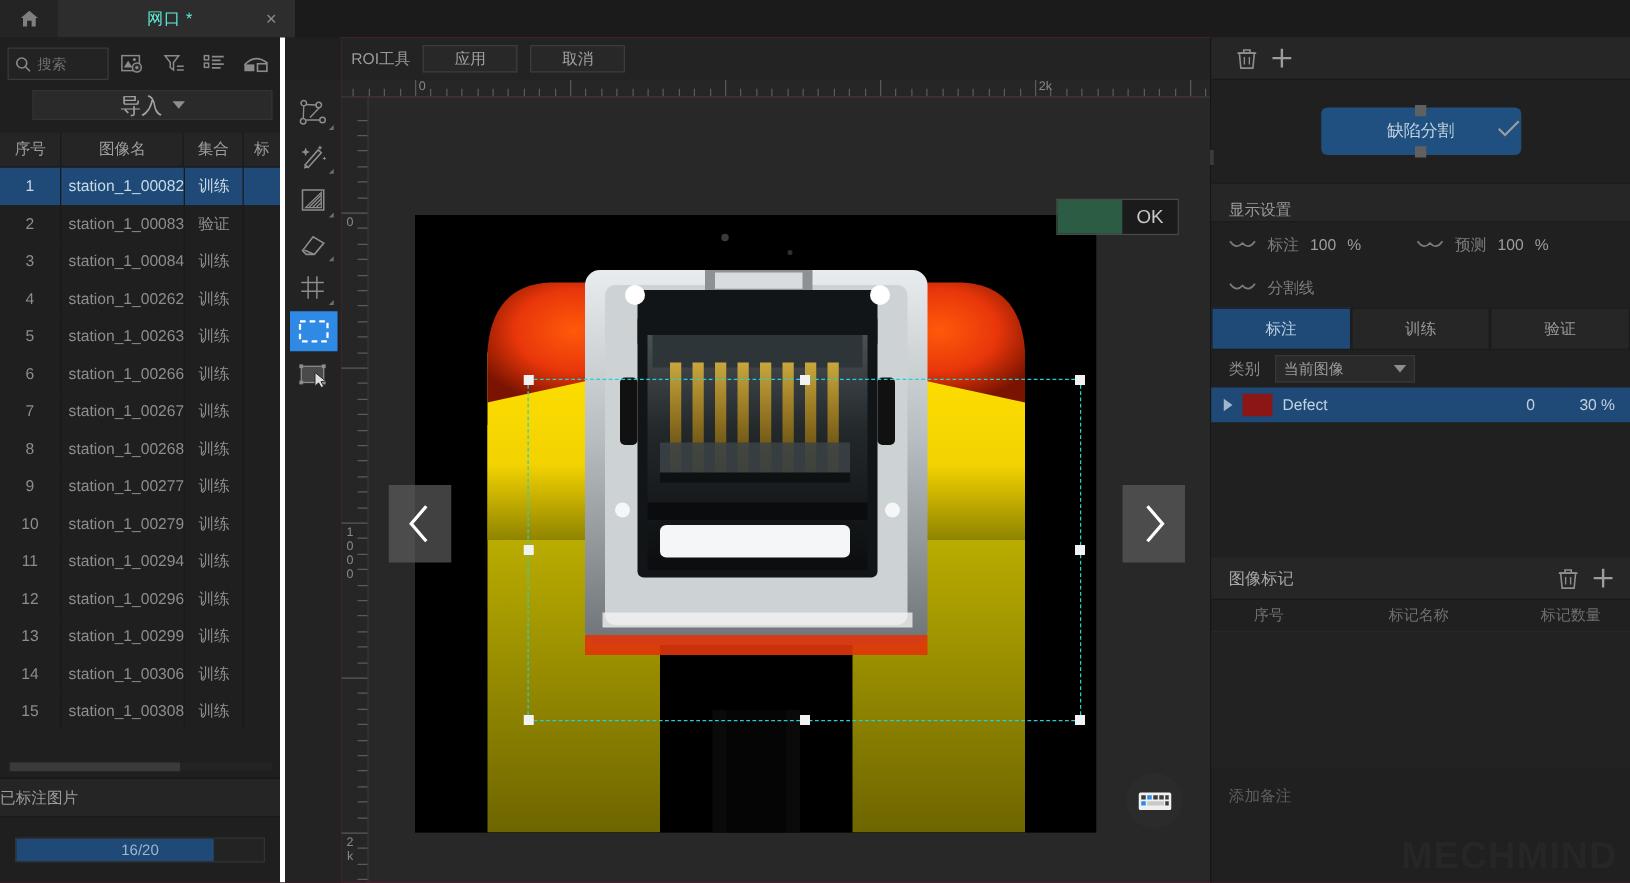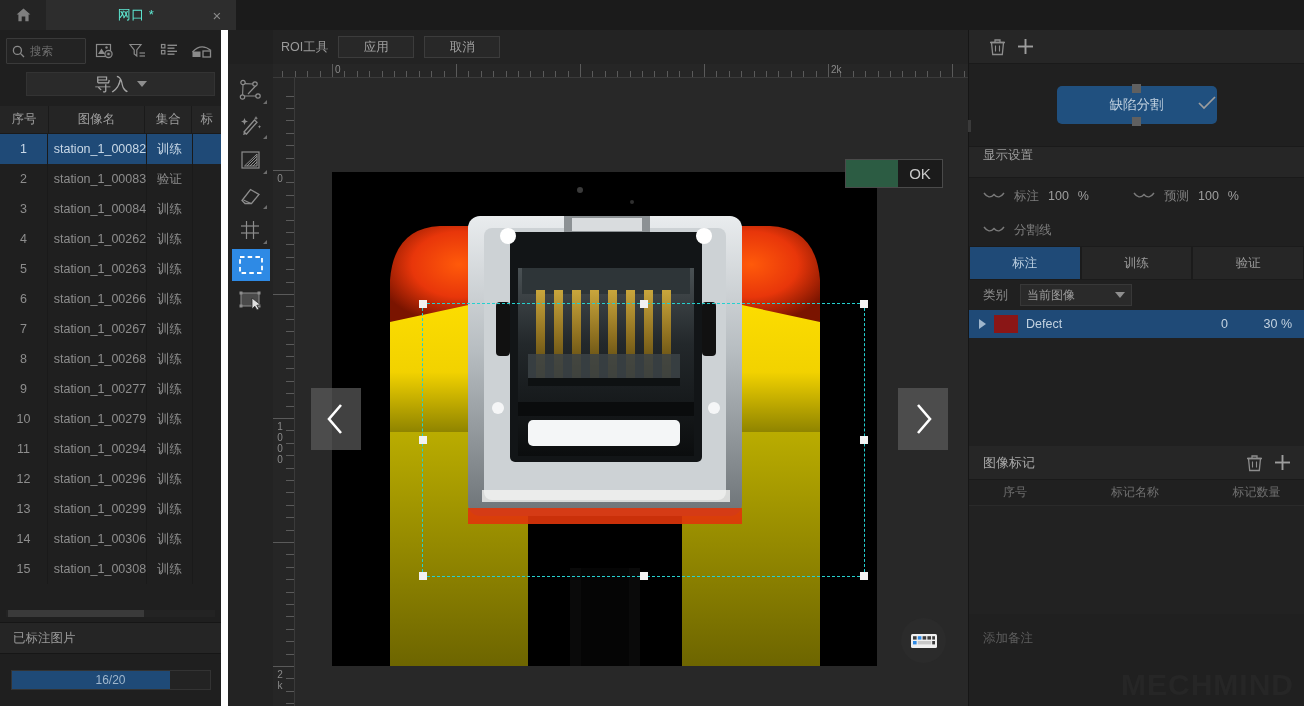--- a/index.html
+++ b/index.html
@@ -28,21 +28,21 @@
   }
   .tab-label {
     flex: 1; text-align: center; font-size: 13px; color: #5eead4;
     padding-left: 18px; letter-spacing: .5px;
   }
   .tab-close { font-size: 15px; color: #8a8a8a; width: 18px; text-align: center; cursor: pointer; }
 
   
   .sidebar {
     position: absolute; left: 0; top: 30px; width: 228px; height: 676px;
-    background: #1f1f1f; border-right: 7px solid #ffffff;
+    background: #1f1f1f; border-right: 4px solid #ffffff;
     display: flex; flex-direction: column;
   }
   .sb-toolbar { height: 42px; display: flex; align-items: center; padding: 0 6px; gap: 6px; }
   .search-box {
     width: 84px; height: 26px; border: 1px solid #3a3a3a; background: #232323;
     display: flex; align-items: center; padding: 0 5px; gap: 5px; border-radius: 1px;
   }
   .search-box .ph { font-size: 11.5px; color: #6f6f6f; }
   .icon-btn {
     width: 28px; height: 26px; display: flex; align-items: center; justify-content: center;
@@ -74,21 +74,21 @@
   .row > div { display: flex; align-items: center; justify-content: center; }
   .row.sel { background: #1f4a77; color: #c9d9e8; }
   .row .c1 { justify-content: flex-start; padding-left: 6px; }
 
   .hscroll-wrap { height: 14px; padding: 2px 6px 0 6px; }
   .hscroll-track { height: 7px; background: #232323; position: relative; }
   .hscroll-thumb { position: absolute; left: 2px; top: 0; width: 136px; height: 7px; background: #3a3a3a; cursor: pointer; }
 
   .sb-section-title {
     height: 32px; background: #252525; border-top: 1px solid #161616; border-bottom: 1px solid #161616;
-    display: flex; align-items: center; padding-left: 13px; font-size: 12.5px; color: #9c9c9c;
+    display: flex; align-items: center; padding-left: 0; font-size: 12.5px; color: #9c9c9c;
   }
   .progress-area { height: 52px; display: flex; align-items: center; justify-content: center; }
   .progress-outer {
     width: 200px; height: 20px; background: #232323; border: 1px solid #333;
     position: relative; overflow: hidden;
   }
   .progress-fill { position: absolute; left: 0; top: 0; bottom: 0; width: 80%; background: #1f4a77; }
   .progress-text {
     position: absolute; inset: 0; display: flex; align-items: center; justify-content: center;
     font-size: 12px; color: #9fb6cc;
@@ -200,21 +200,21 @@
   .module-btn {
     width: 160px; height: 38px; background: #20507f; border-radius: 5px;
     display: flex; align-items: center; justify-content: center;
     font-size: 13.5px; color: #c3d2e0; cursor: pointer;
   }
   .mod-handle { position: absolute; width: 9px; height: 9px; background: #606060; left: 163px; }
   .mod-check { position: absolute; left: 228px; cursor: pointer; }
 
   .sub-head {
     height: 32px; background: #262626; border-top: 1px solid #1a1a1a; border-bottom: 1px solid #1a1a1a;
-    display: flex; align-items: flex-start; padding-left: 14px; font-size: 12.5px; color: #9c9c9c;
+    display: flex; align-items: flex-end; padding-left: 14px; font-size: 12.5px; color: #9c9c9c;
   }
   .disp-row { height: 36px; display: flex; align-items: center; font-size: 12.5px; color: #808080; }
   .disp-cell { display: flex; align-items: center; gap: 9px; }
   .disp-cell .lbl { color: #7d7d7d; }
   .disp-cell .val { color: #9e9e9e; }
 
   .tabs3 { display: flex; height: 34px; }
   .tab3 {
     flex: 1; display: flex; align-items: center; justify-content: center;
     font-size: 12.5px; color: #9a9a9a; background: #262626; border: 1px solid #1b1b1b;

